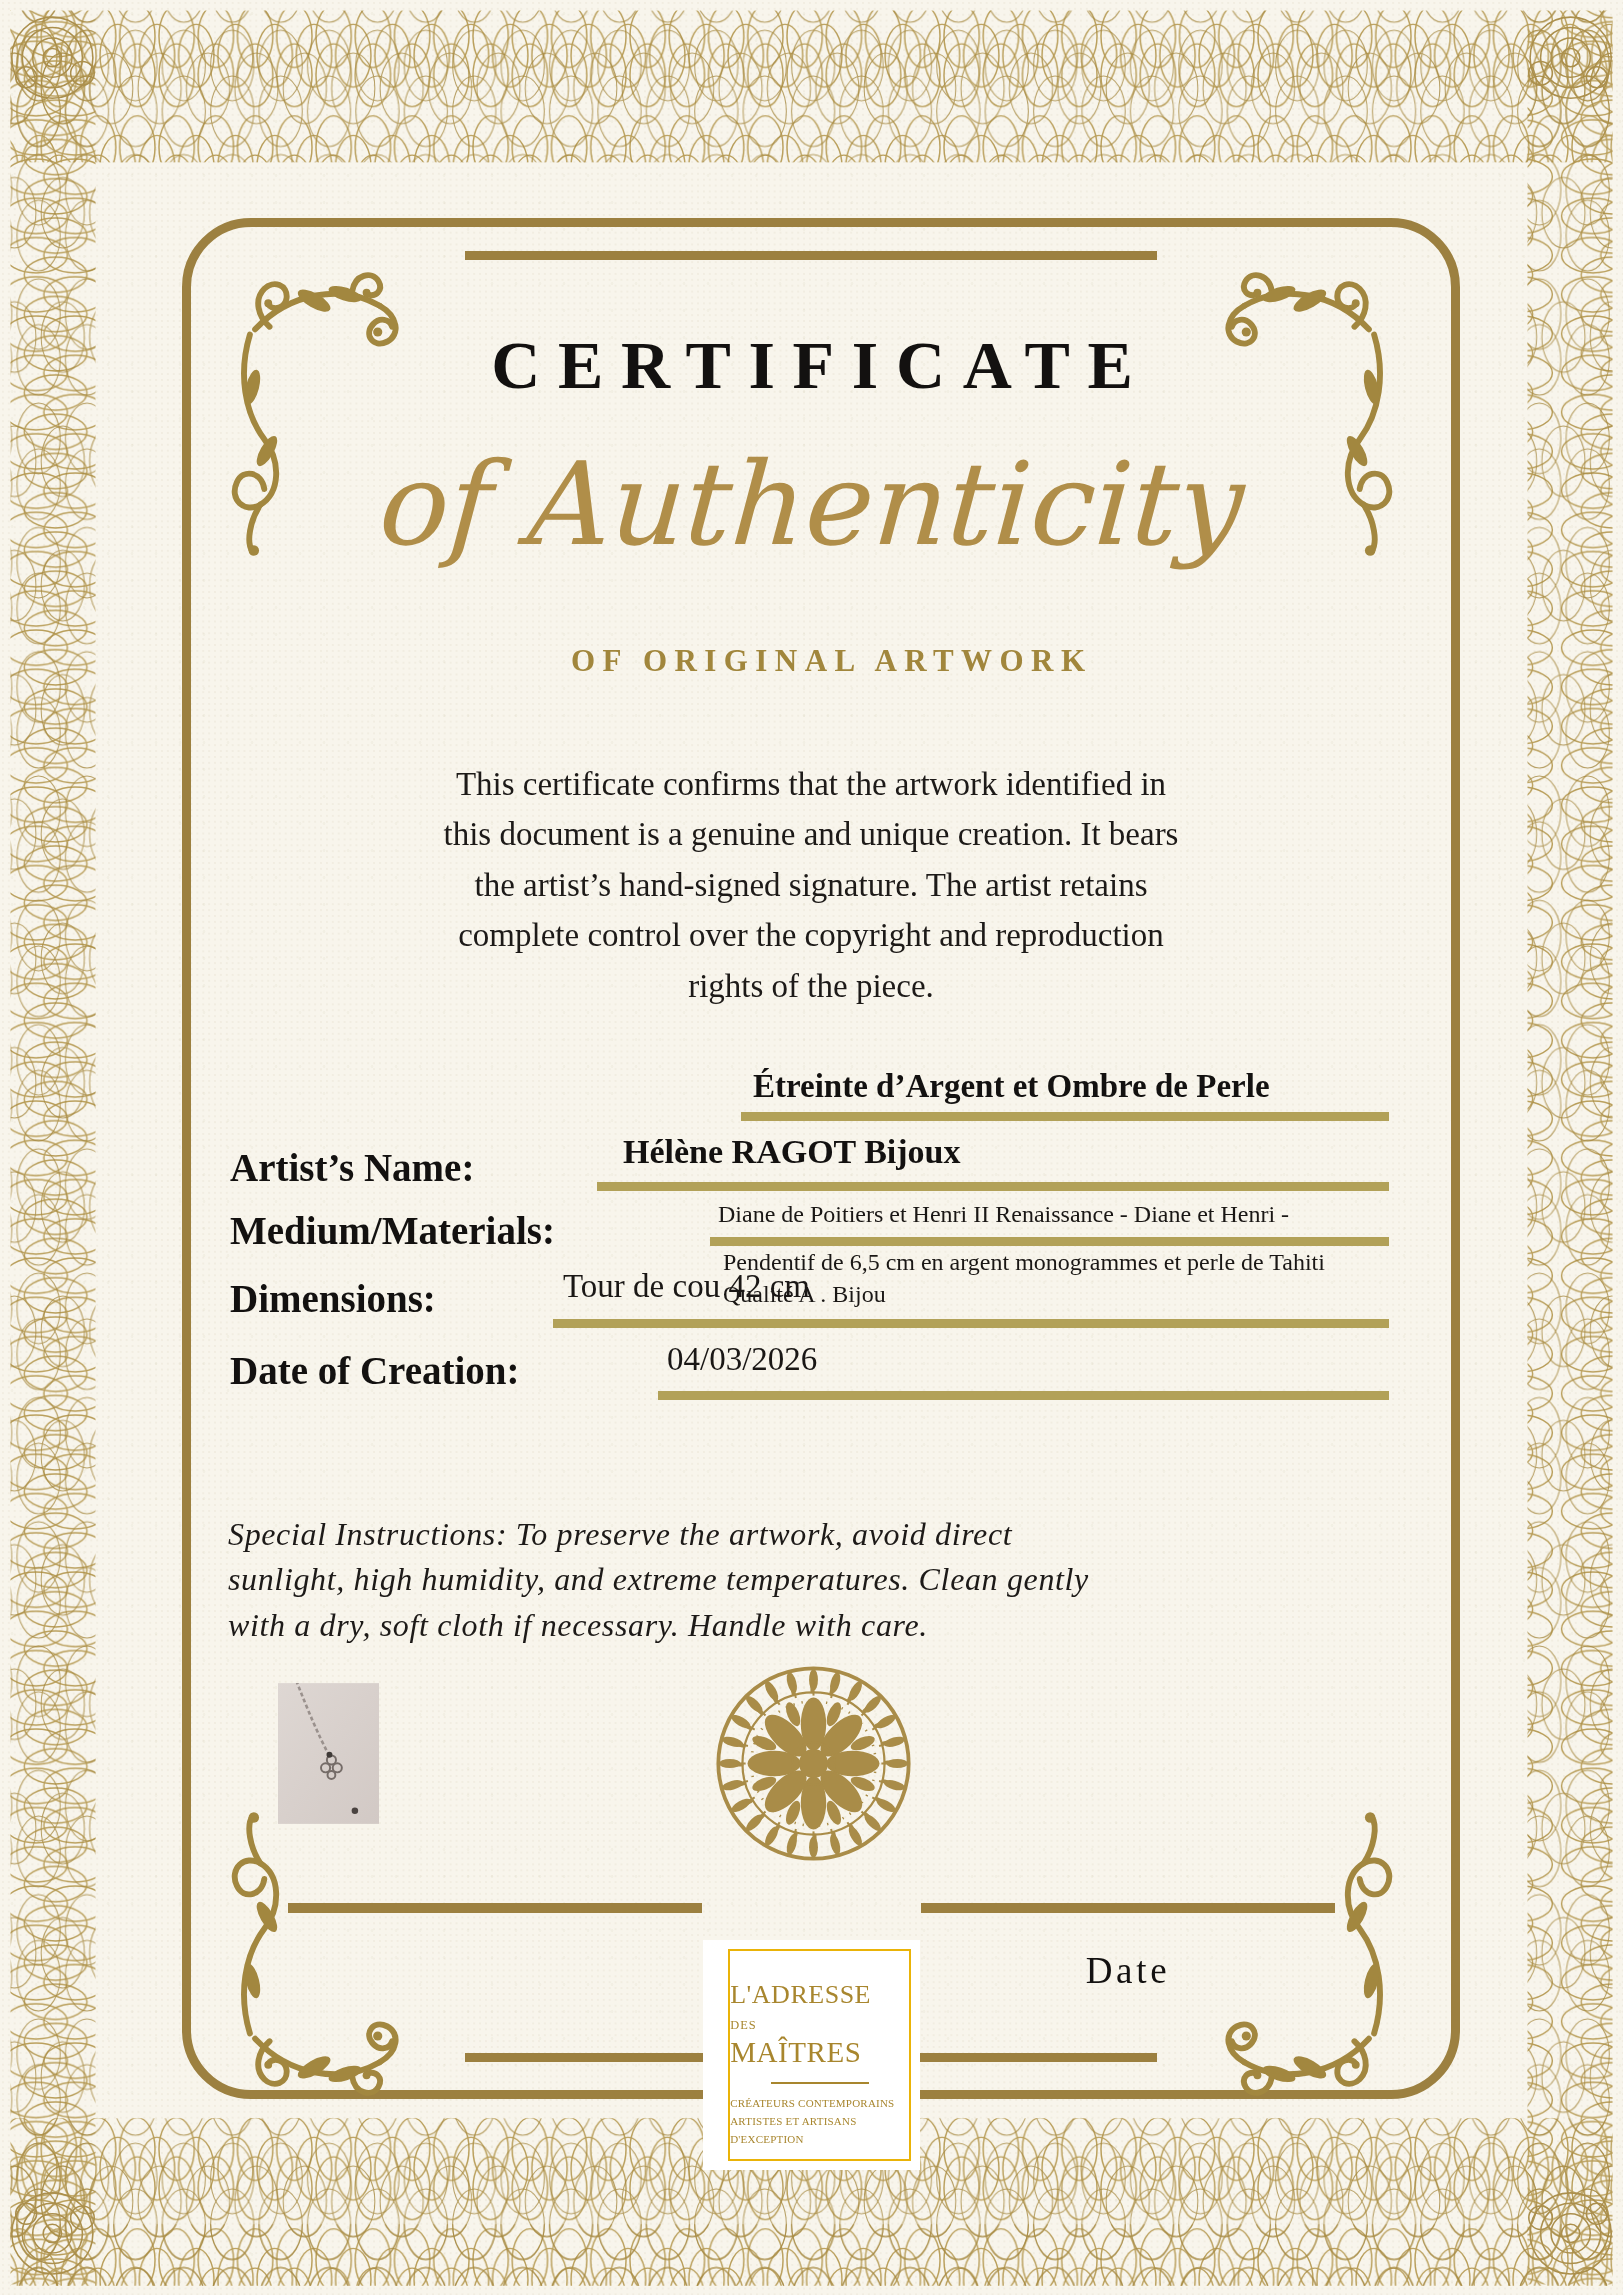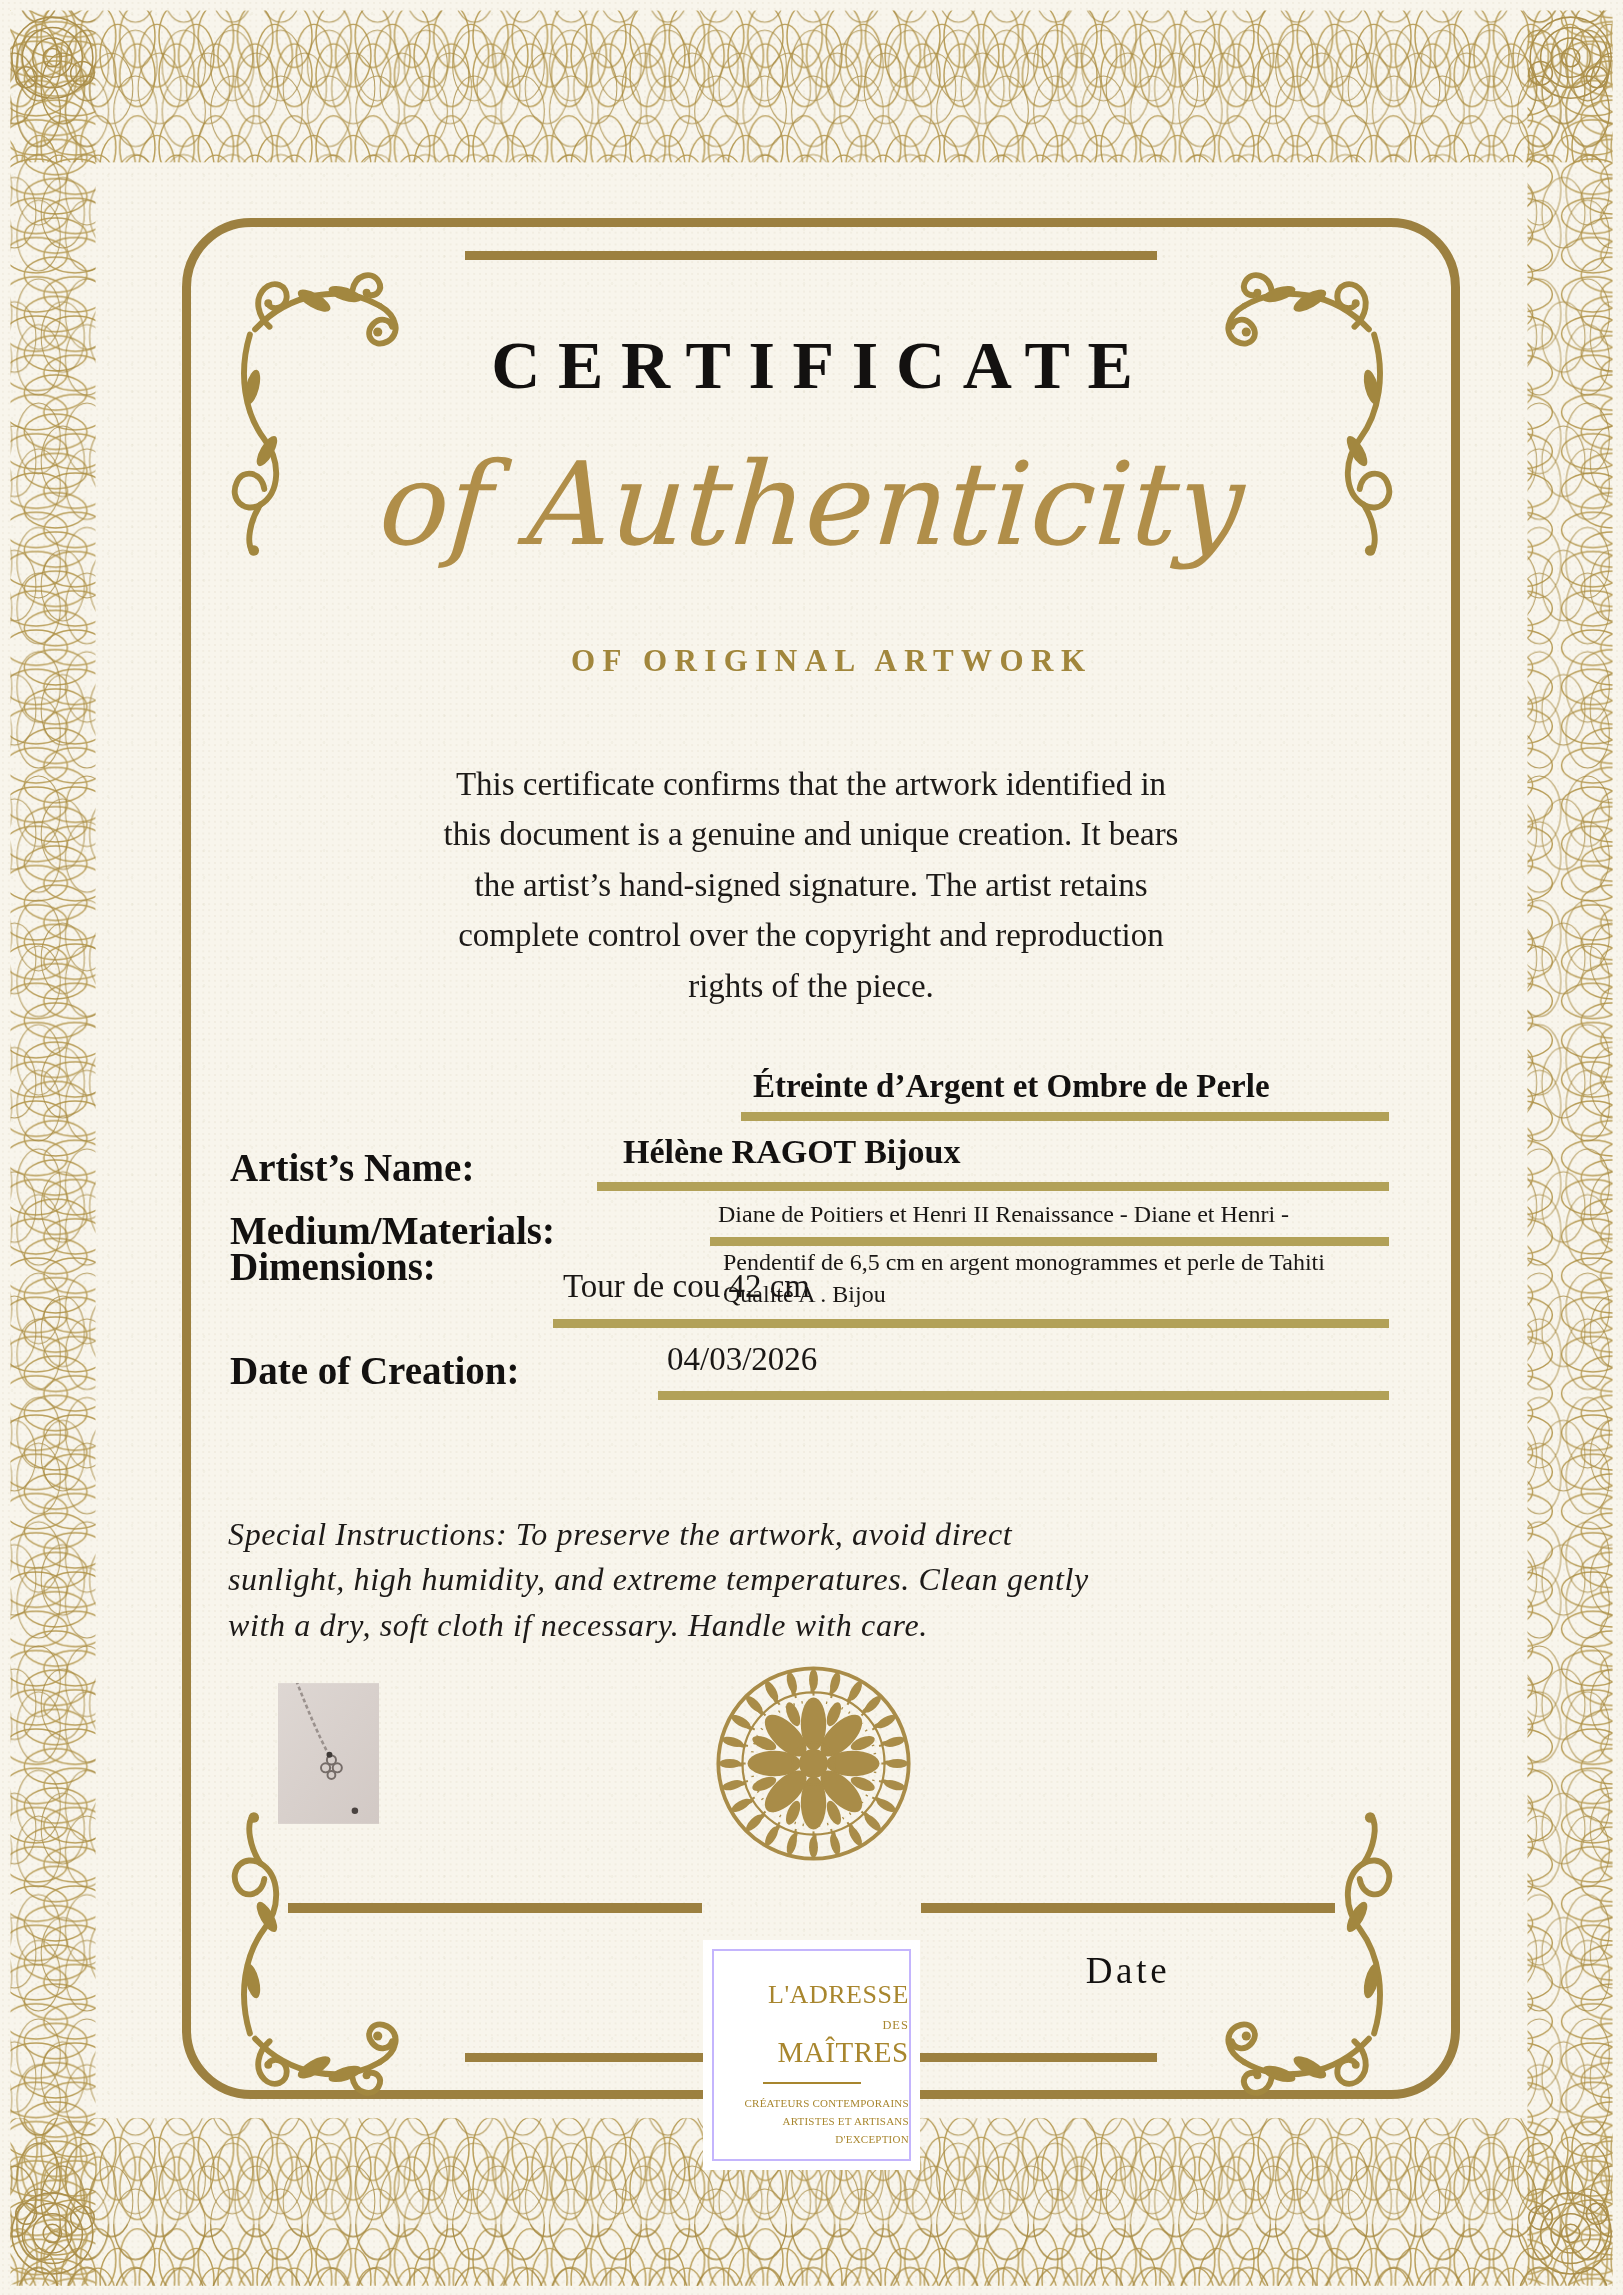--- a/index.html
+++ b/index.html
@@ -58,22 +58,22 @@
   .photo{position:absolute;left:278px;top:1683px;width:101px;height:141px;z-index:4}
   .medallion{position:absolute;left:712px;top:1662px;width:203px;height:203px;z-index:4}
   .sig-line{position:absolute;top:1903px;width:414px;height:9.8px;background:#9c8040;z-index:4}
   .sig-label{position:absolute;top:1949px;width:414px;text-align:center;font-size:37px;
     letter-spacing:.1em;color:#131110;z-index:4;}
   .logo-box{
     position:absolute;left:703px;top:1940px;width:217px;height:230px;
     background:#ffffff;z-index:6;
   }
   .logo-inner{
-    position:absolute;inset:9.2px;border:2px solid #c4b5fd;
-    text-align:right;color:#a8862e;font-family:"Liberation Serif",serif;
+    position:absolute;inset:9.2px;border:2px solid #eab308;
+    text-align:left;color:#a8862e;font-family:"Liberation Serif",serif;margin-left:16px;
   }
   .logo-l1{margin-top:29px;font-size:26px;letter-spacing:.02em}
   .logo-l2{margin-top:7.9px;font-size:12.4px;letter-spacing:.08em}
   .logo-l3{margin-top:2.6px;font-size:29px;letter-spacing:.02em}
   .logo-div{width:98px;margin:13px auto 0;border-top:2px solid #a8862e}
   .logo-sm{margin-top:10.5px;font-size:11px;line-height:1.65;letter-spacing:.02em;white-space:pre-line}
 </style>
 </head>
 <body>
 
@@ -236,21 +236,21 @@
   <div class="field-label" style="left:230px;top:1145px">Artist’s Name:</div>
   <div class="value-lg" style="left:623px;top:1133px;font-size:34px">Hélène RAGOT Bijoux</div>
   <div class="underline" style="left:597px;top:1182px;width:792px"></div>
 
   <div class="field-label" style="left:230px;top:1208px">Medium/Materials:</div>
   <div class="value-sm" style="left:718px;top:1201px">Diane de Poitiers et Henri II Renaissance - Diane et Henri -</div>
   <div class="underline" style="left:710px;top:1237px;width:679px"></div>
   <div class="value-sm" style="left:723px;top:1249px">Pendentif de 6,5 cm en argent monogrammes et perle de Tahiti</div>
   <div class="value-sm" style="left:723px;top:1281px">Qualité A . Bijou</div>
 
-  <div class="field-label" style="left:230px;top:1244px">Dimensions:</div>
+  <div class="field-label" style="left:230px;top:1276px">Dimensions:</div>
   <div class="value-md" style="left:563px;top:1268px">Tour de cou 42 cm</div>
   <div class="underline" style="left:553px;top:1319px;width:836px"></div>
 
   <div class="field-label" style="left:230px;top:1348px">Date of Creation:</div>
   <div class="value-md" style="left:667px;top:1341px">04/03/2026</div>
   <div class="underline" style="left:658px;top:1391px;width:731px"></div>
 
   <div class="instructions">Special Instructions: To preserve the artwork, avoid direct
 sunlight, high humidity, and extreme temperatures. Clean gently
 with a dry, soft cloth if necessary. Handle with care.</div>

